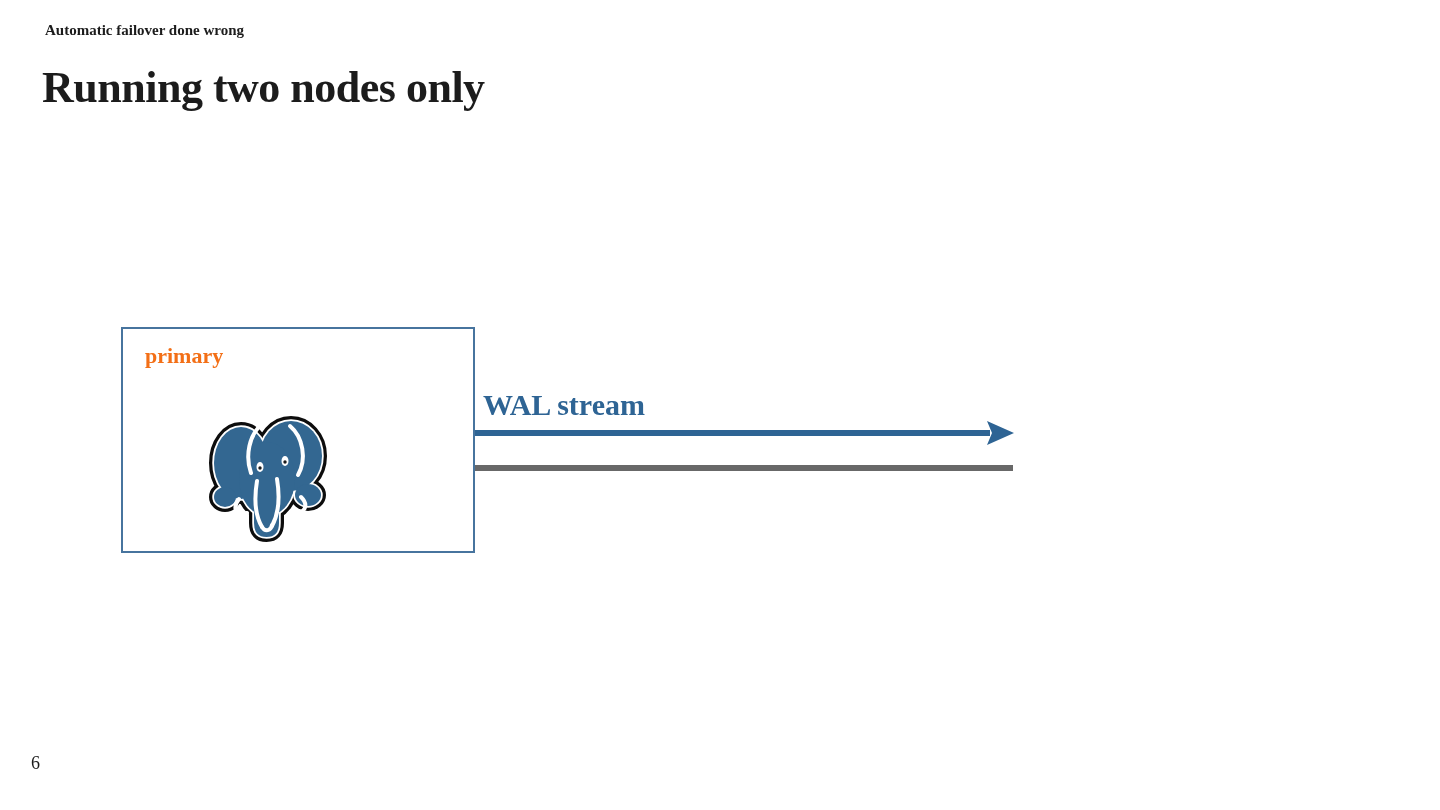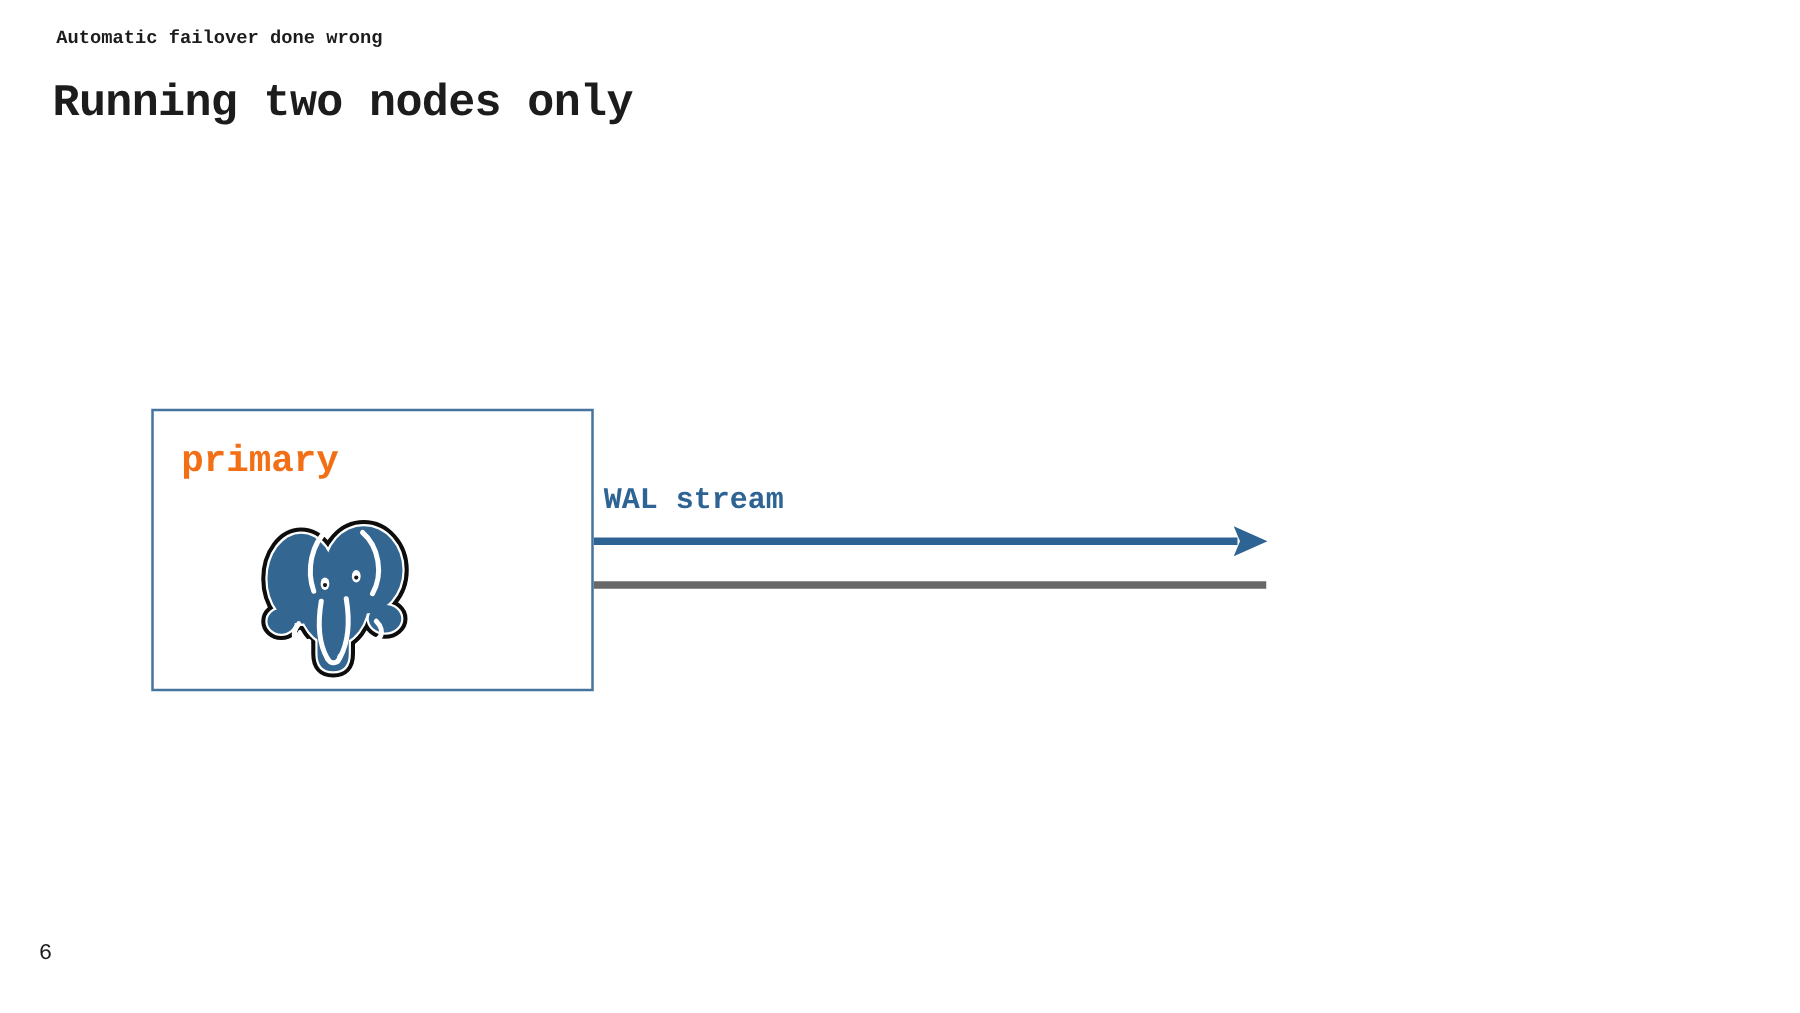--- a/index.html
+++ b/index.html
@@ -1,46 +1,46 @@
 <!DOCTYPE html>
 <html style="--accent-orange: #f36f16; --logo-orange: #ef4e0e; --postgres-blue: #336791; --label-blue: #2e6494; --box-border: #47749e; --arrow-gray: #686868; --text-dark: #1c1c1c;"><head>
 <meta charset="utf-8">
 <style>
   html,body { margin:0; padding:0; background:#ffffff; }
   .slide {
     position:relative; width:1272px; height:810px; background:#ffffff;
-    font-family:Liberation Mono, monospace; overflow:hidden;
+    font-family:Liberation Serif, serif; overflow:hidden;
   }
   .slide-header {
     position:absolute; left:45px; top:22px;
     font-size:15px; font-weight:bold; color:var(--text-dark,#1c1c1c);
   }
   .company-logo { position:absolute; left:1392px; top:16px; width:32px; height:32px; }
   .slide-title {
     position:absolute; left:42px; top:62px; margin:0;
-    font-size:36px; font-weight:bold; letter-spacing:-0.5px;
+    font-size:44px; font-weight:bold; letter-spacing:-0.5px;
     color:var(--text-dark,#1c1c1c);
   }
   .node-box {
     position:absolute; top:327px; height:226px; box-sizing:border-box;
     border:2px solid var(--box-border,#47749e); background:#ffffff;
   }
   .primary-box { left:121px; width:354px; }
   .standby-box { left:930px; width:363px; }
   .node-label {
-    position:absolute; left:22px; top:25px;
-    font-size:30px; font-weight:bold; line-height:1.1;
+    position:absolute; left:22px; top:15px;
+    font-size:22px; font-weight:bold; line-height:1.1;
   }
   .primary-label { color:var(--accent-orange,#f36f16); }
   .standby-label { color:var(--label-blue,#2e6494); }
   .elephant { position:absolute; width:128px; height:140px; }
   .elephant-left  { left:81px; top:80px; }
   .elephant-right { left:92px; top:80px; }
   .arrows-layer { position:absolute; left:0; top:0; width:1440px; height:810px; pointer-events:none; }
-  .arrow-label { position:absolute; font-size:24px; font-weight:bold; line-height:1.1; }
+  .arrow-label { position:absolute; font-size:30px; font-weight:bold; line-height:1.1; }
   .wal-label    { left:483px; top:388px; color:var(--label-blue,#2e6494); }
   .health-label { left:727px; top:481px; color:var(--arrow-gray,#686868); }
   .page-number {
     position:absolute; left:31px; top:753px;
     font-size:18px; color:var(--text-dark,#1c1c1c);
   }
 </style>
 </head>
 <body>
 

